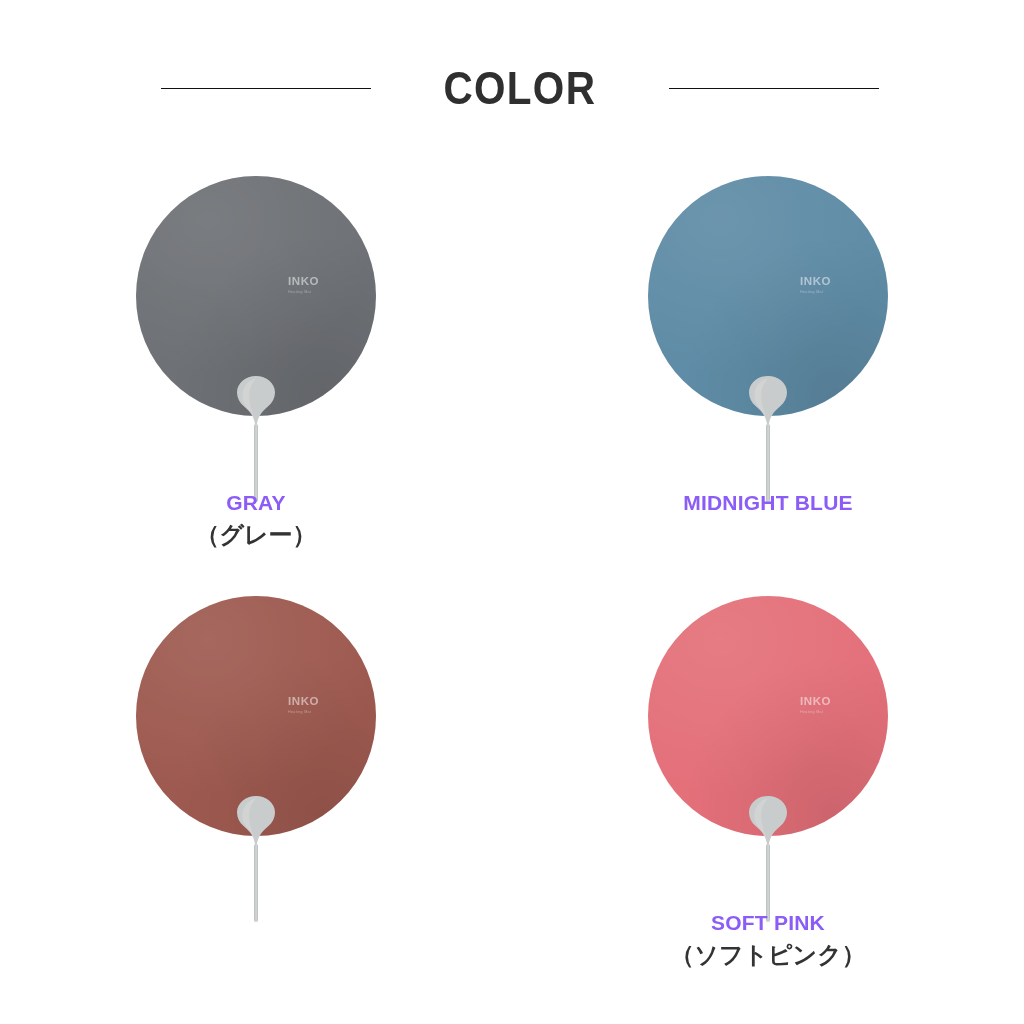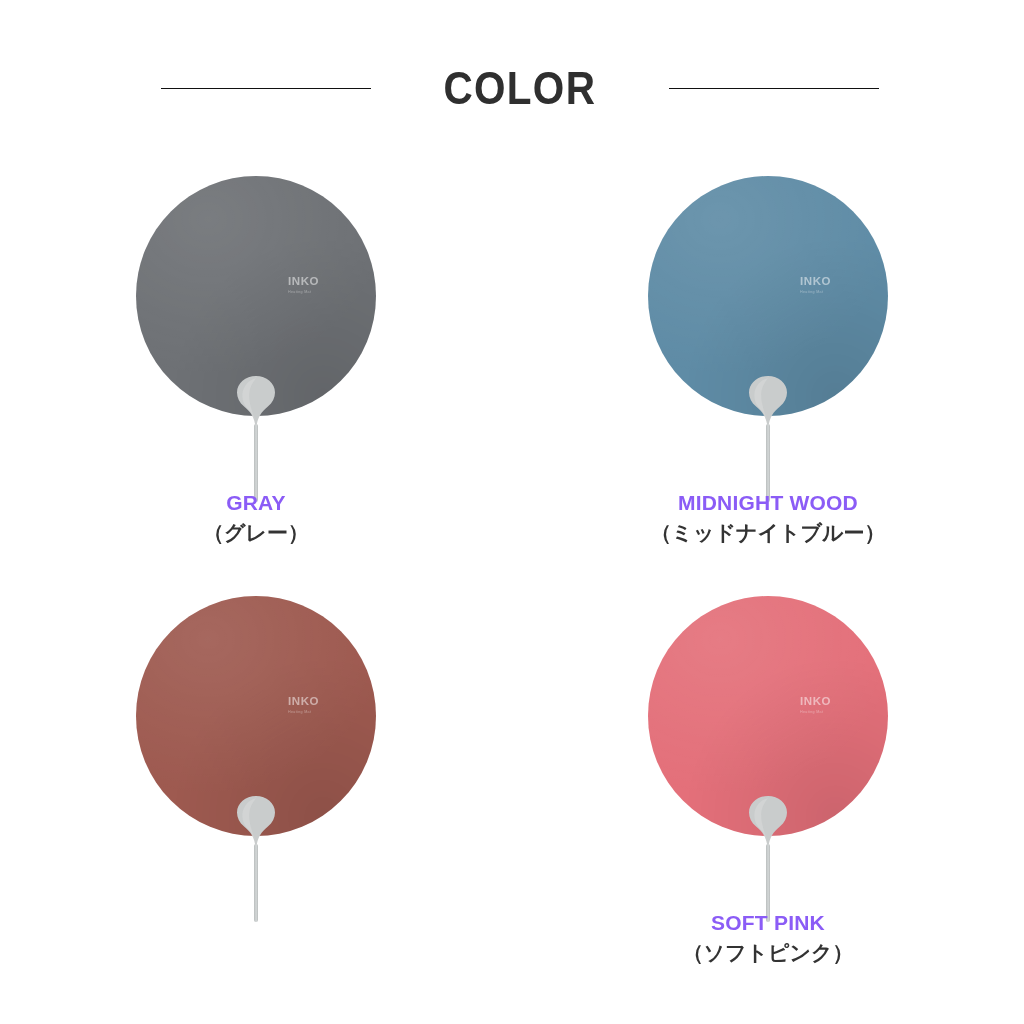--- a/index.html
+++ b/index.html
@@ -169,21 +169,21 @@
   .label-en {
     font-size: 21px;
     font-weight: bold;
     color: #8b5cf6;
     letter-spacing: 0.2px;
     line-height: 1.25;
     white-space: nowrap;
   }
   .label-ja {
     margin-top: 3px;
-    font-size: 21px;
+    font-size: 24px;
     font-weight: bold;
     color: #333333;
     letter-spacing: 0px;
     line-height: 1.3;
     white-space: nowrap;
   }
 </style>
 </head>
 <body>
 
@@ -231,22 +231,21 @@
       </div>
       <div class="connector">
         <svg width="38" height="54" viewBox="0 0 38 54">
           <path d="M19 54 C 17.6 40 13.2 36 7.1 30.6 C 2.4 26.4 0 21.5 0 16.4 C 0 7.3 8.5 0 19 0 C 29.5 0 38 7.3 38 16.4 C 38 21.5 35.6 26.4 30.9 30.6 C 24.8 36 20.4 40 19 54 Z" fill="#c9cccc"></path>
           <path d="M19 54 C 18 42 15.5 37.5 11 33 C 7 29 5 24 5.4 18 C 6 10 12 3.5 19 2.2 C 15 7 12.5 12 12.2 18 C 11.9 25 14.2 33 17 41 Z" fill="#d8dbdb" opacity="0.55"></path>
         </svg>
       </div>
       <div class="cable" style="background: linear-gradient(to right, rgba(0, 0, 0, 0.1), rgb(207, 211, 211) 45%, rgb(207, 211, 211) 70%, rgba(0, 0, 0, 0.12)) rgb(207, 211, 211);"></div>
     </div>
     <div class="label-block">
-      <div class="label-en">MIDNIGHT WOOD</div>
-      <div class="label-ja">（ミッドナイトブルー）</div>
+      <div class="label-en">MIDNIGHT BLUE</div>
     </div>
   </div>
 
   <div class="color-cell">
     <div class="product">
       <div class="disc" style="background: rgb(158, 90, 80);">
         <div class="disc-shade"></div>
         <div class="brand">
           <div class="brand-name">INKO</div>
           <div class="brand-tagline">Heating Mat</div>

